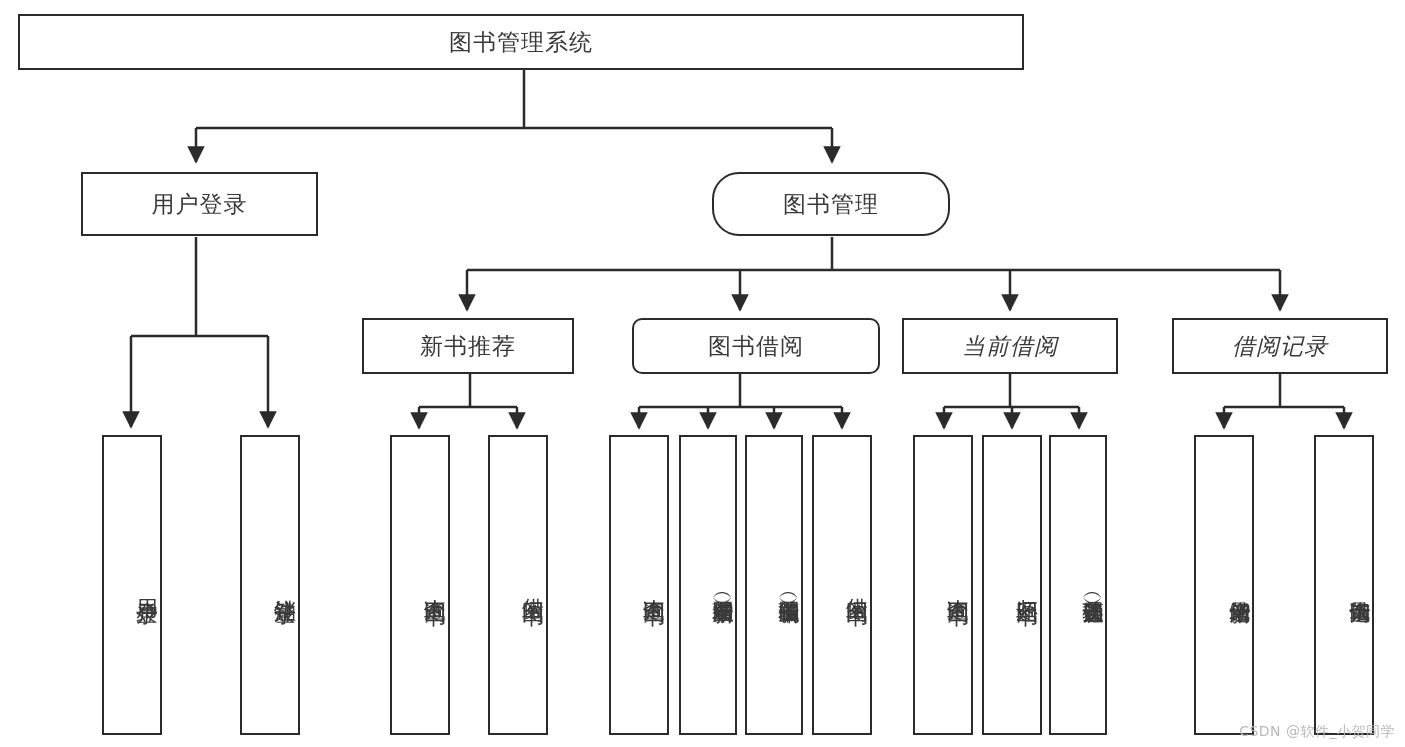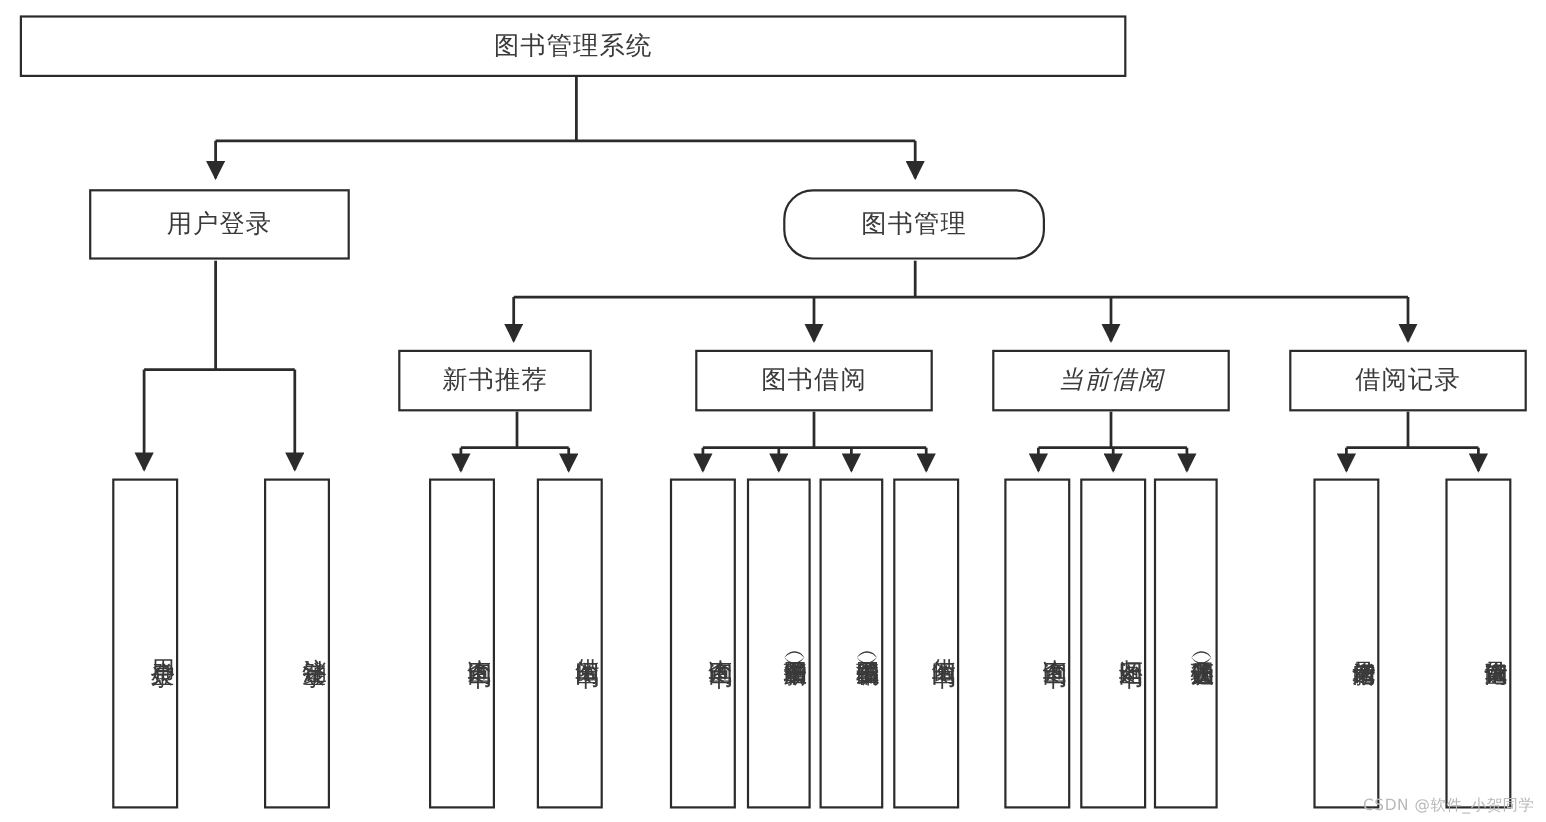--- a/index.html
+++ b/index.html
@@ -135,33 +135,33 @@
   </div>
 
   <div class="node horiz" style="left:81px; top:172px; width:237px; height:64px;">
     <span class="node-label">用户登录</span>
   </div>
 
   <div class="node horiz" style="left:712px; top:172px; width:238px; height:64px;border-radius:27px;">
     <span class="node-label">图书管理</span>
   </div>
 
-  <div class="node horiz" style="left:362px; top:318px; width:176px; height:56px;">
+  <div class="node horiz" style="left:362px; top:318px; width:212px; height:56px;">
     <span class="node-label">新书推荐</span>
   </div>
 
-  <div class="node horiz" style="left:632px; top:318px; width:216px; height:56px;">
+  <div class="node horiz" style="left:632px; top:318px; width:248px; height:56px;border-radius:10px;">
     <span class="node-label">图书借阅</span>
   </div>
 
   <div class="node horiz" style="left:902px; top:318px; width:216px; height:56px;font-style:italic;">
     <span class="node-label">当前借阅</span>
   </div>
 
-  <div class="node horiz" style="left:1172px; top:318px; width:216px; height:56px;">
+  <div class="node horiz" style="left:1172px; top:318px; width:216px; height:56px;font-style:italic;">
     <span class="node-label">借阅记录</span>
   </div>
 
   <div class="node vert" style="left:102px; top:435px; width:60px; height:300px;">
     <span class="node-label">用户登录</span>
   </div>
 
   <div class="node vert" style="left:240px; top:435px; width:60px; height:300px;">
     <span class="node-label">注销登录</span>
   </div>

